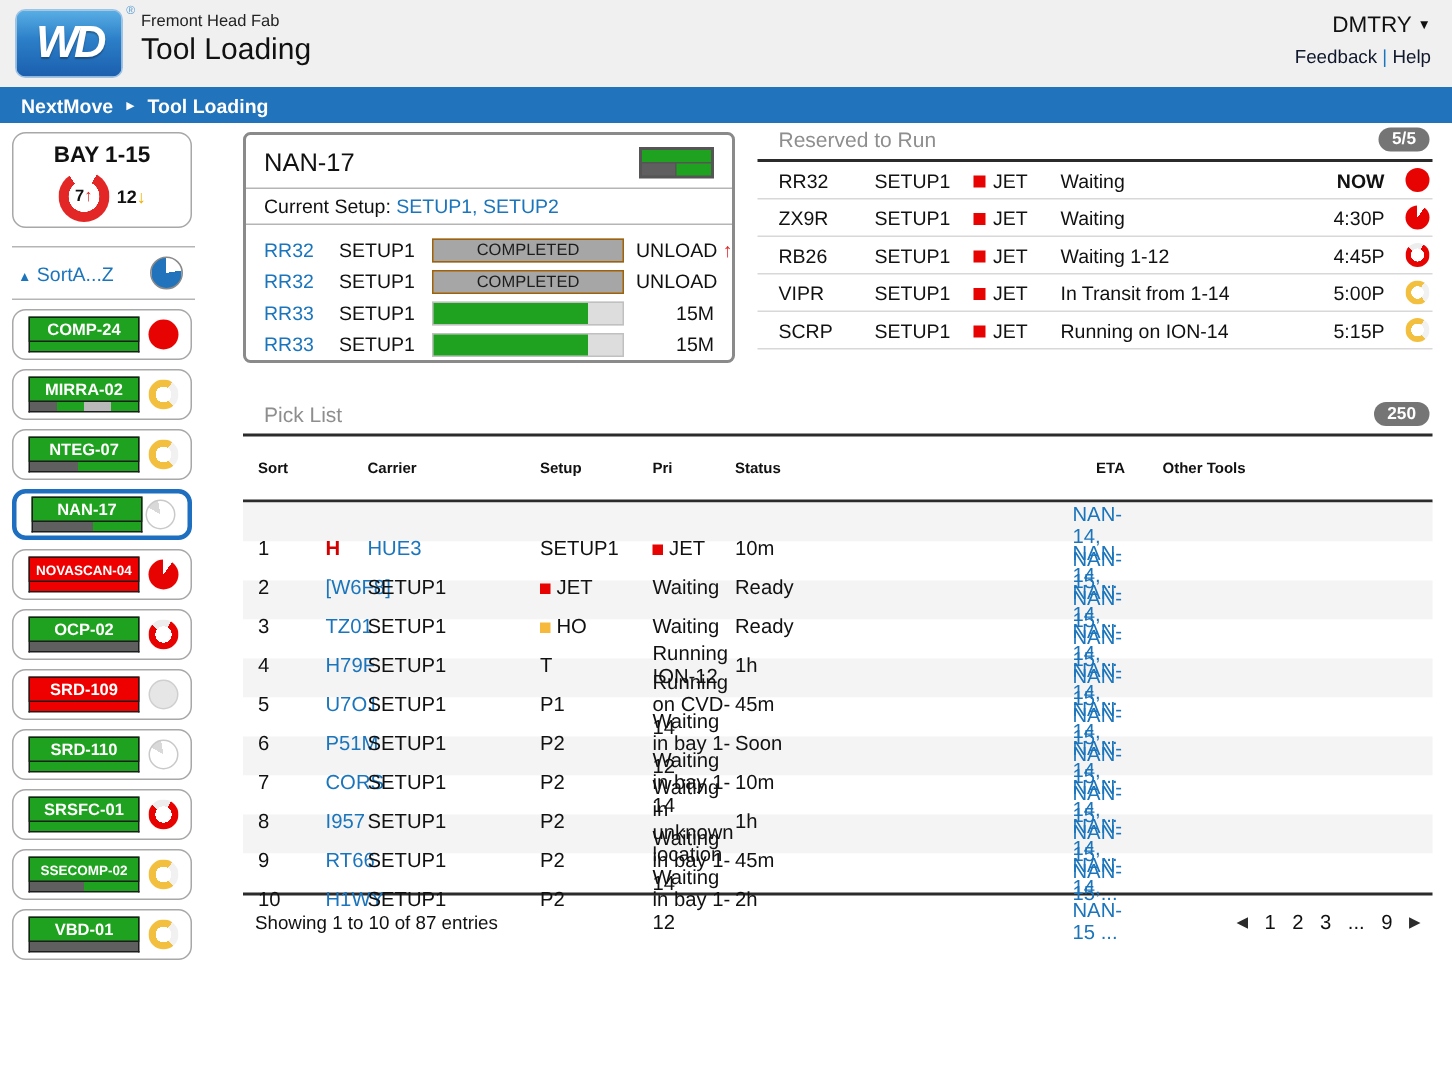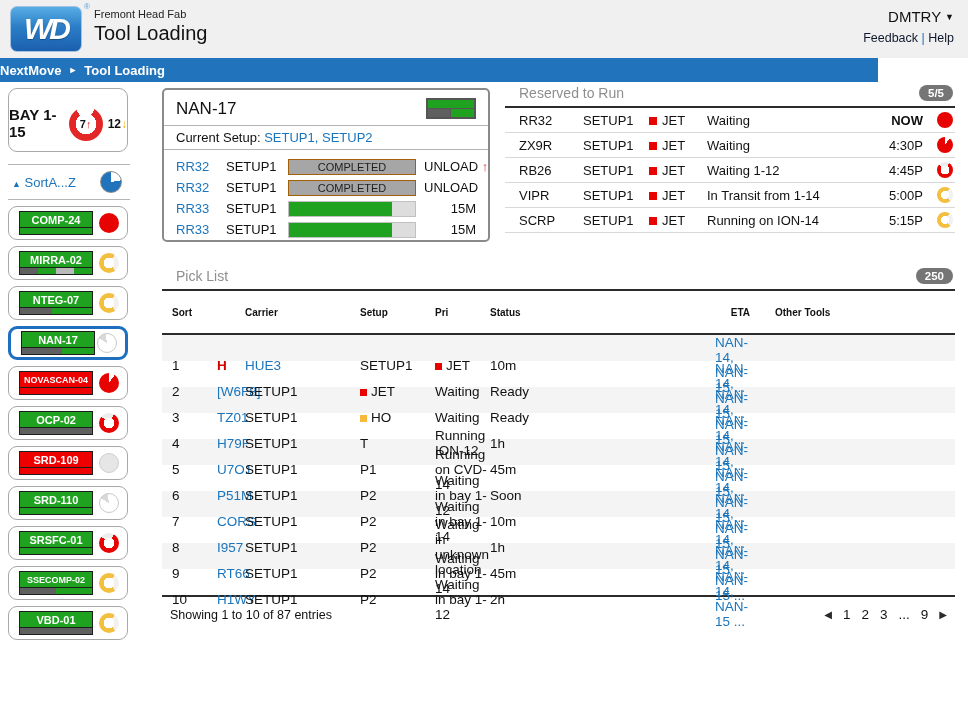--- a/index.html
+++ b/index.html
@@ -20,28 +20,28 @@
   .hdr-titles { position:absolute; left:94px; top:8px; }
   .hdr-fab { font-size:11px; color:#222; }
   .hdr-title { font-size:20px; color:#111; margin-top:2px; }
   .hdr-user { position:absolute; right:14px; top:8px; text-align:right; }
   .user-btn { font-size:15px; color:#111; cursor:pointer; }
   .user-btn .caret { font-size:9px; position:relative; top:-2px; }
   .hdr-links { margin-top:6px; font-size:12.5px; color:#1b75bc; }
   .hdr-links a { color:#0f172a; text-decoration:none; cursor:pointer; }
 
   
-  .crumb { position:absolute; left:0; top:58px; width:878px; height:24px; background:#2173bb;
-           color:#fff; font-size:13px; font-weight:bold; display:flex; align-items:center; gap:7px; }
+  .crumb { position:absolute; left:0; top:58px; width:968px; height:24px; background:#2173bb;
+           color:#fff; font-size:13px; font-weight:bold; display:flex; align-items:center; padding-left:14px; gap:7px; }
   .crumb .sep { font-size:9px; position:relative; top:0px; }
 
   
   .sidebar { position:absolute; left:8px; top:88px; width:122px; }
   .bay-card { width:120px; height:64px; border:1px solid #a8a8a8; border-radius:9px; background:#fff;
-              display:flex; align-items:center; padding-top:6px; cursor:pointer; }
+              display:flex; flex-direction:column; align-items:center; padding-top:6px; cursor:pointer; }
   .bay-label { font-size:15px; font-weight:bold; }
   .bay-row { display:flex; align-items:center; gap:5px; margin-top:2px; }
   .bay-donut { width:34px; height:34px; border-radius:50%;
                background:radial-gradient(closest-side,#fff 60%,transparent 61%),
                           conic-gradient(from 30deg,#e32726 0 295deg,#fff 295deg 360deg);
                display:flex; align-items:center; justify-content:center; }
   .bay-up { font-size:11px; font-weight:bold; color:#111; }
   .bay-up .arr { color:#e32726; }
   .bay-down { font-size:12px; font-weight:bold; color:#111; }
   .bay-down .arr { color:#f0b400; }

